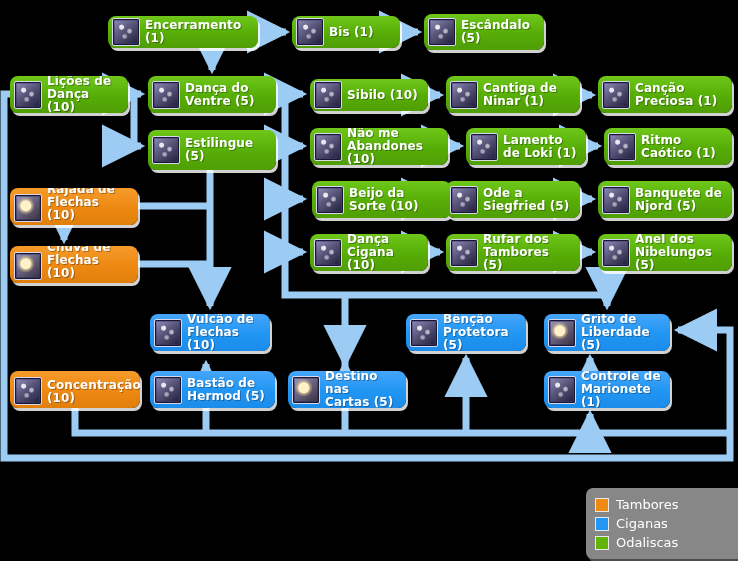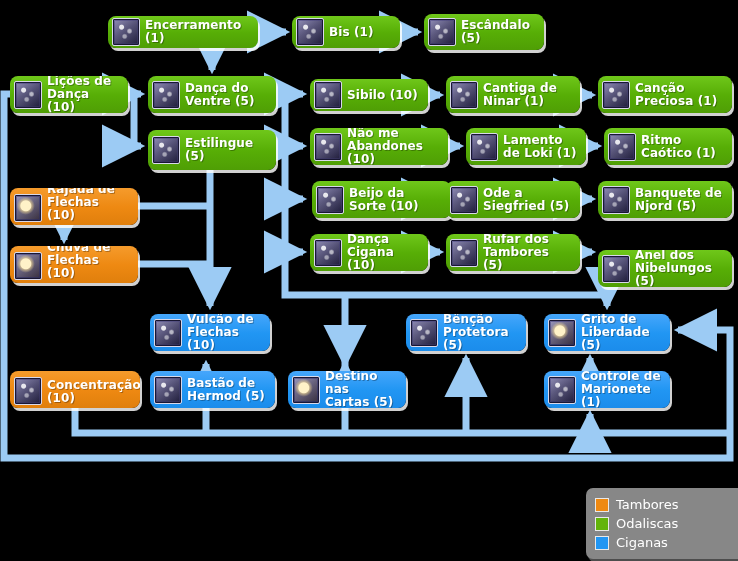--- a/index.html
+++ b/index.html
@@ -178,21 +178,21 @@
       <div class="node green" style="left: 310px; top: 234px; width: 118px; height: 37px;">
         <span class="ico"></span>
         <span class="lbl">Dança
 Cigana (10)</span>
       </div>
       <div class="node green" style="left: 446px; top: 234px; width: 134px; height: 37px;">
         <span class="ico"></span>
         <span class="lbl">Rufar dos
 Tambores (5)</span>
       </div>
-      <div class="node green" style="left: 598px; top: 250px; width: 134px; height: 37px;">
+      <div class="node green" style="left: 598px; top: 234px; width: 134px; height: 37px;">
         <span class="ico"></span>
         <span class="lbl">Anel dos
 Nibelungos (5)</span>
       </div>
       <div class="node orange" style="left: 10px; top: 188px; width: 128px; height: 37px;">
         <span class="ico warm"></span>
         <span class="lbl">Rajada de
 Flechas (10)</span>
       </div>
       <div class="node orange" style="left: 10px; top: 246px; width: 128px; height: 37px;">
@@ -236,22 +236,22 @@
 Marionete (1)</span>
       </div>
     </div>
 
   <div id="legend" style="left:586px;top:488px;width:142px;">
     <div class="lg-row">
       <span class="lg-sw" style="background: rgb(238, 137, 18);"></span>
       <span class="lg-tx">Tambores</span>
     </div>
     <div class="lg-row">
+      <span class="lg-sw" style="background: rgb(33, 150, 243);"></span>
+      <span class="lg-tx">Ciganas</span>
+    </div>
+    <div class="lg-row">
       <span class="lg-sw" style="background: rgb(99, 180, 10);"></span>
       <span class="lg-tx">Odaliscas</span>
     </div>
-    <div class="lg-row">
-      <span class="lg-sw" style="background: rgb(33, 150, 243);"></span>
-      <span class="lg-tx">Ciganas</span>
-    </div>
   </div>
 
 </div>
 
 </body></html>

